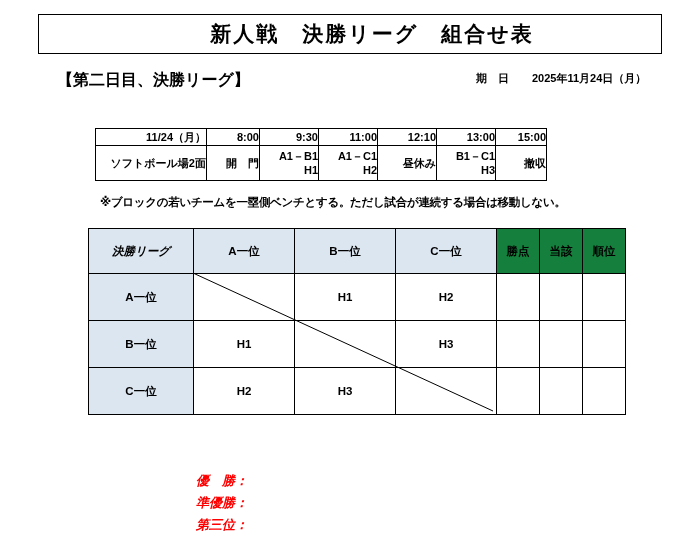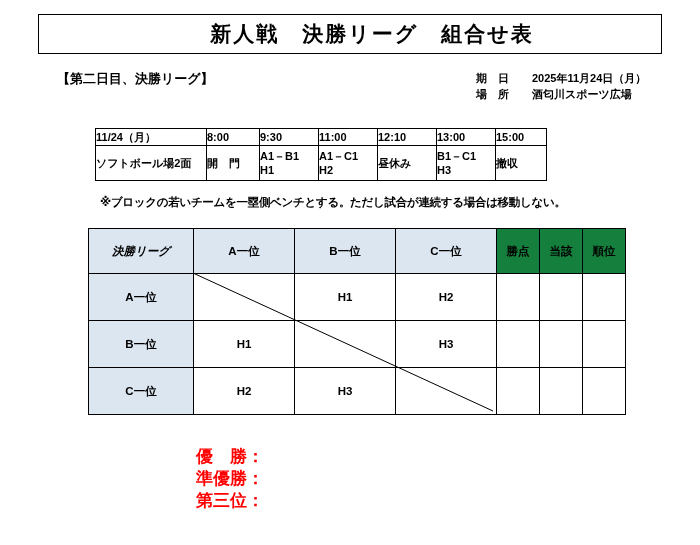--- a/index.html
+++ b/index.html
@@ -39,21 +39,21 @@
     font-size: 21px;
     font-weight: bold;
     letter-spacing: 2px;
   }
 
   
   .subtitle {
     position: absolute;
     left: 57px;
     top: 70px;
-    font-size: 13px;
+    font-size: 16px;
     font-weight: bold;
   }
   .meta {
     position: absolute;
     left: 476px;
     top: 70px;
     font-size: 11px;
     line-height: 16px;
   }
   .meta-row {
@@ -70,21 +70,21 @@
   
   .schedule {
     position: absolute;
     left: 95px;
     top: 128px;
     border-collapse: collapse;
     font-size: 11px;
   }
   .schedule td, .schedule th {
     border: 1px solid #000;
-    text-align: left;
+    text-align: right;
     vertical-align: middle;
     font-weight: bold;
     padding: 0;
   }
   .schedule .hdr {
     height: 17px;
     background: #ffffff;
   }
   .schedule .body-row td {
     height: 34px;
@@ -148,47 +148,44 @@
     position: absolute;
     left: 0;
     top: 0;
     pointer-events: none;
   }
 
   
   .results {
     position: absolute;
     left: 196px;
-    top: 446px;
-    font-size: 17px;
+    top: 470px;
+    font-size: 13px;
     font-weight: bold;
     color: #ff0000;
     line-height: 22px;
+    font-style: italic;
   }
   .results div { white-space: pre; }
 </style>
 </head>
 <body>
 
 <div class="page">
 
   <div class="title-box">
     <div class="title-text">新人戦　決勝リーグ　組合せ表</div>
   </div>
 
   <div class="subtitle">【第二日目、決勝リーグ】</div>
 
   <div class="meta">
     <div class="meta-row">
       <span class="meta-label">期　日</span>
       <span class="meta-value">2025年11月24日（月）</span>
-    </div>
-    <div class="meta-row">
-      <span class="meta-label">場　所</span>
-      <span class="meta-value">酒匂川スポーツ広場</span>
     </div>
   </div>
 
   <table class="schedule">
     <tbody>
         <tr class="hdr">
       <td class="c-date">11/24（月）</td>
       <td class="c-t1">8:00</td>
       <td class="c-t2">9:30</td>
       <td class="c-t3">11:00</td>

